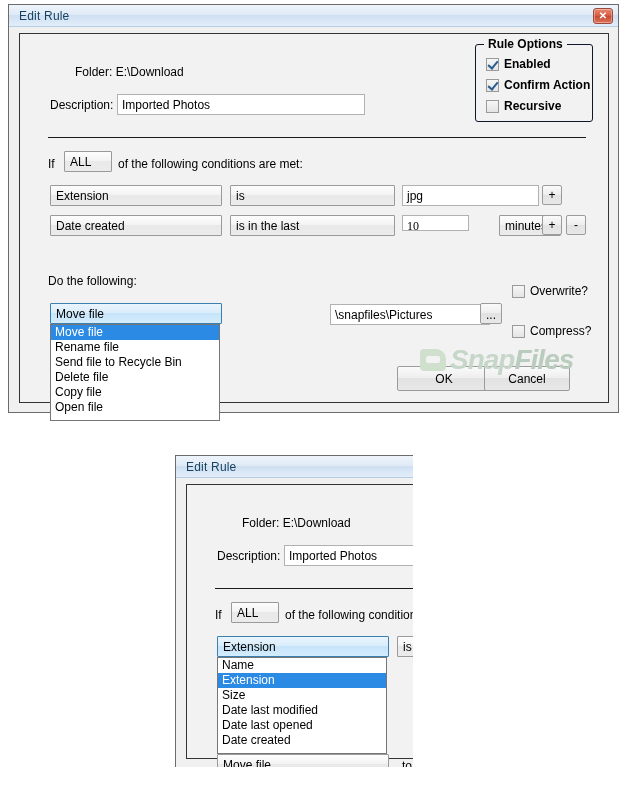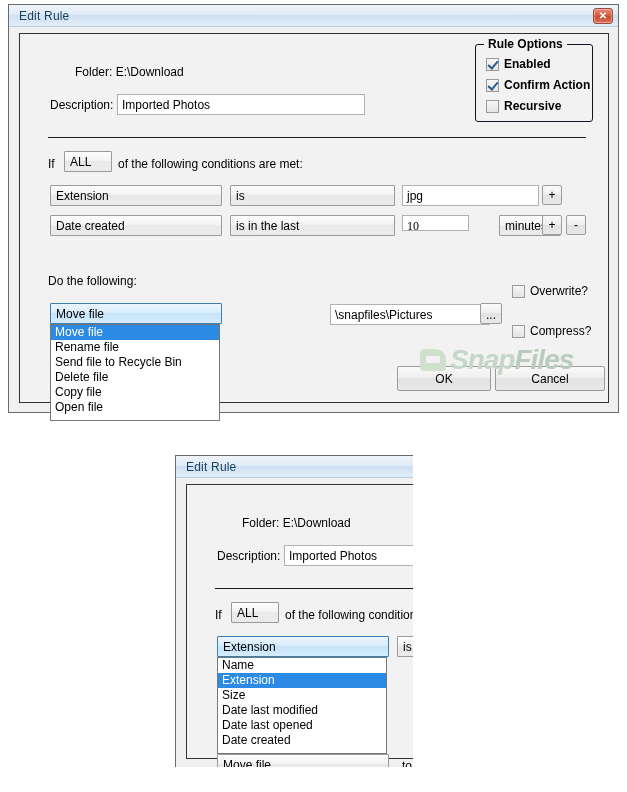--- a/index.html
+++ b/index.html
@@ -322,21 +322,21 @@
     <div class="checkrow" style="left:492px; top:250px;">
       <span class="cbox"></span>
       <span>Overwrite?</span>
     </div>
     <div class="checkrow" style="left:492px; top:282px;margin-top:8px;">
       <span class="cbox"></span>
       <span>Compress?</span>
     </div>
 
     <div class="btn" style="left:377px; top:332px; width:94px; height:25px;">OK</div>
-    <div class="btn" style="left:475px; top:332px; width:110px; height:25px;">Cancel</div>
+    <div class="btn" style="left:464px; top:332px; width:86px; height:25px;">Cancel</div>
 
   </div>
 </div>
 
 <div class="clipwrap" style="left:175px; top:455px; width:238px; height:312px;">
 
   <div class="window" style="left:0; top:0; width:430px; height:312px; border-right:none; border-bottom:none;
               border-radius:0 0 4px 0; box-shadow:0 0 0 0 transparent;">
 
     <div class="titlebar">

